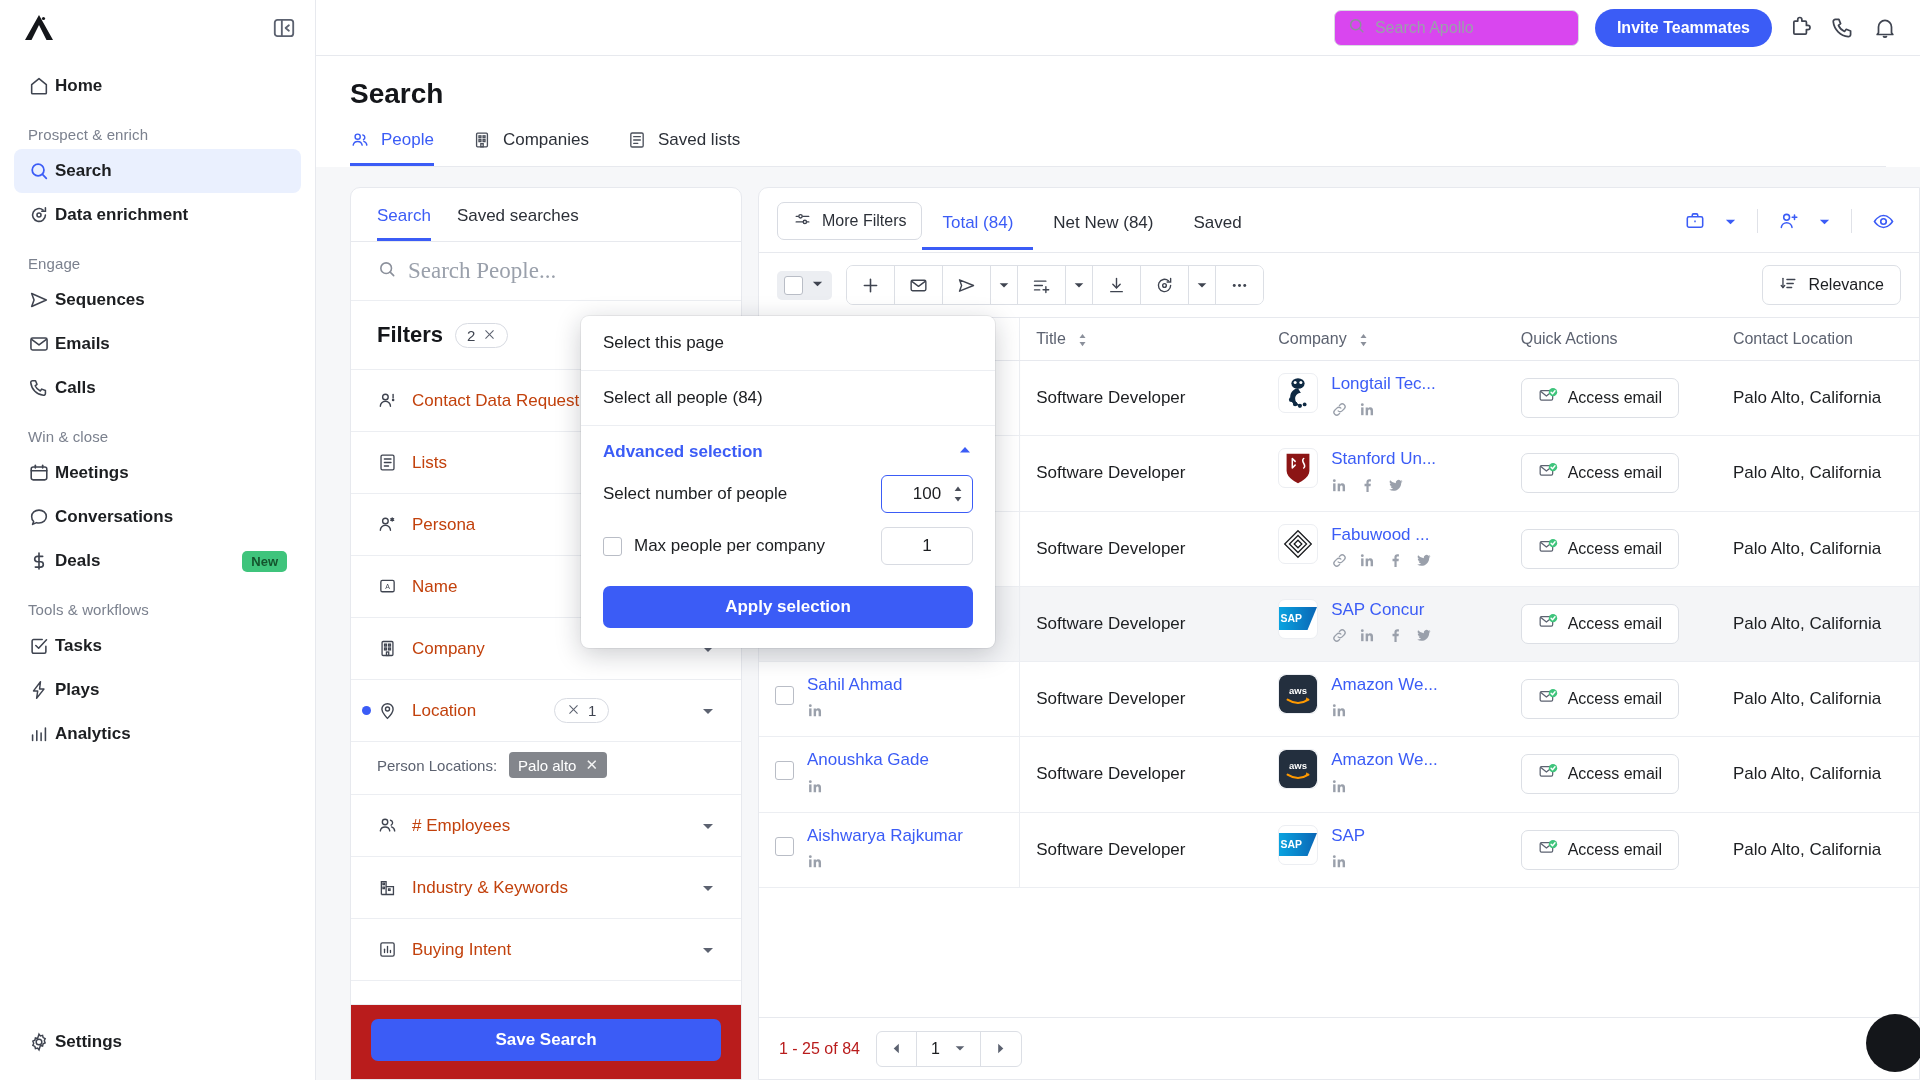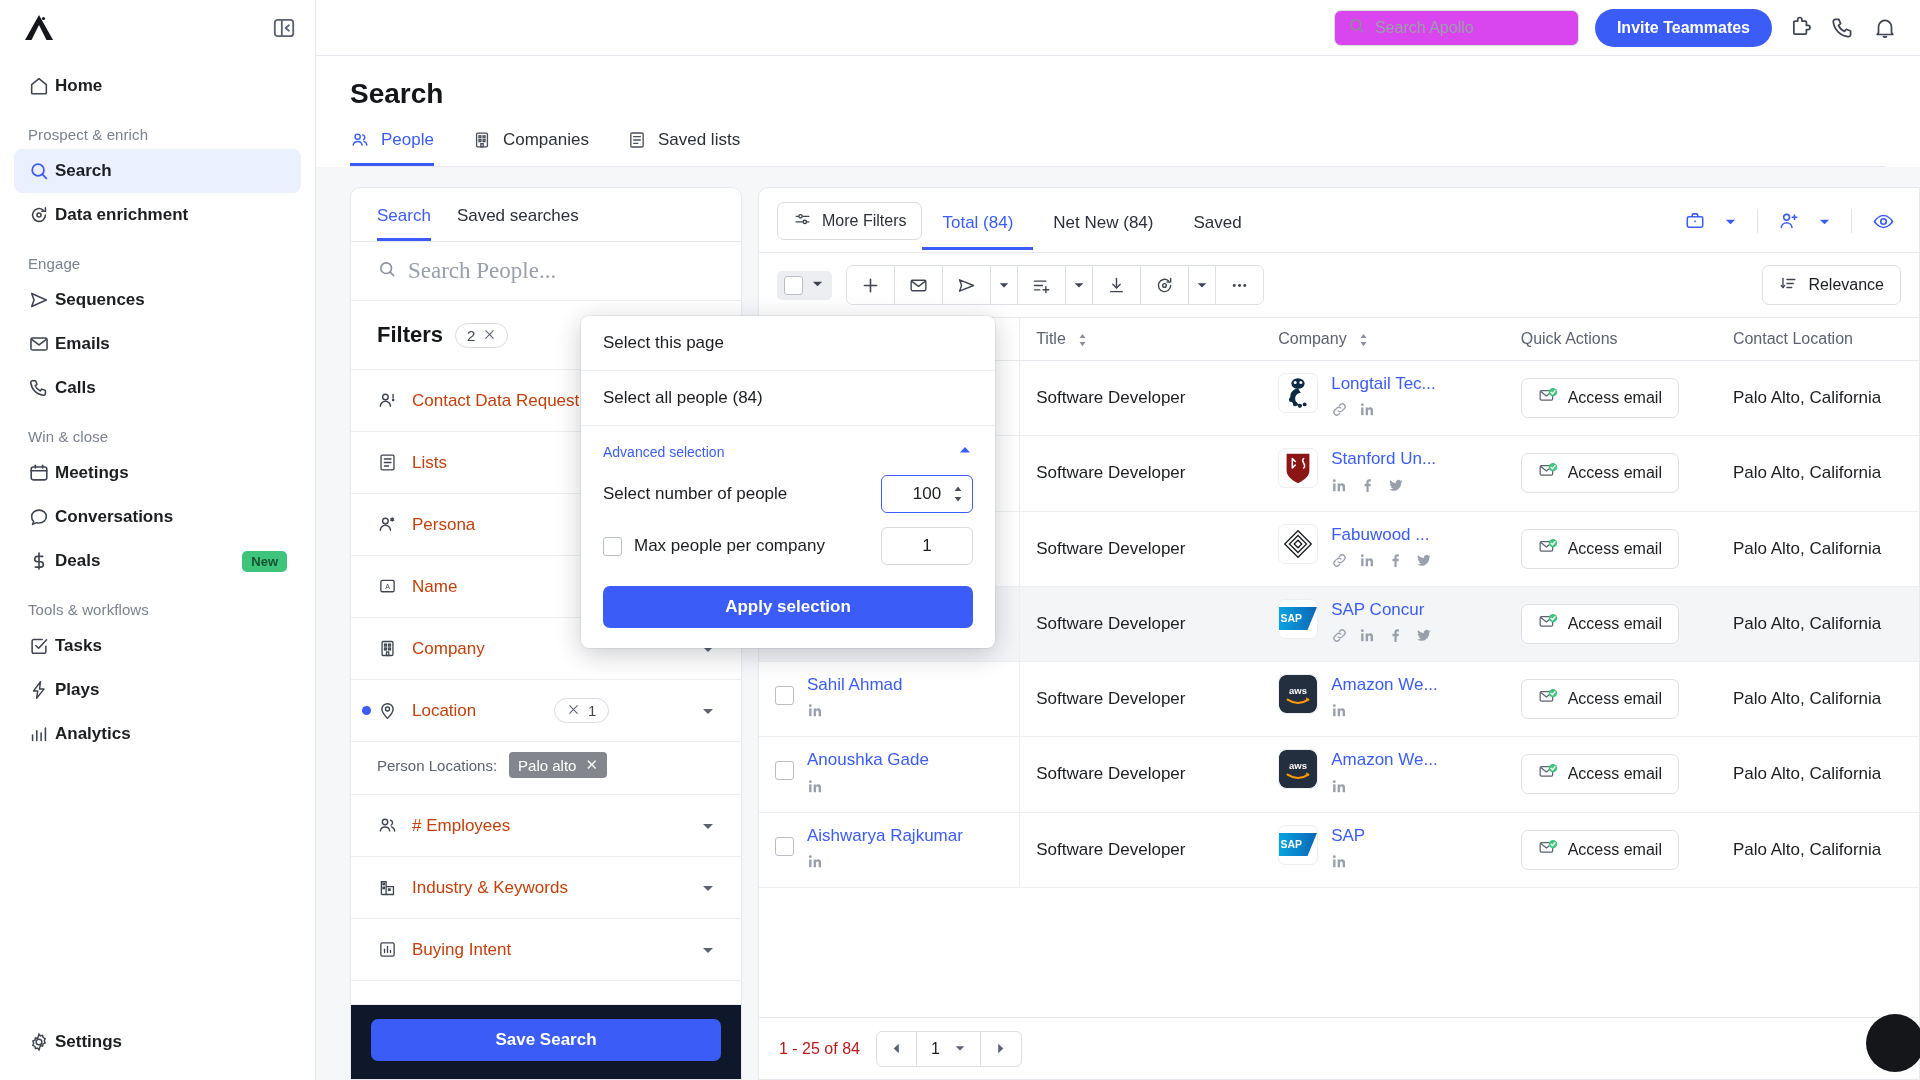--- a/index.html
+++ b/index.html
@@ -117,21 +117,21 @@
     margin-left: auto; margin-right: 14px;
   }
   .f-subrow { padding: 10px 26px 16px 26px; display: flex; align-items: center; gap: 12px; border-bottom: 1px solid #eceef2; }
   .f-subrow-label { font-size: 15px; color: #5c6270; }
   .tag-pill {
     background: #83868c; color: #fff; font-size: 15px; border-radius: 4px;
     padding: 4px 9px; display: inline-flex; align-items: center; gap: 9px;
   }
   .tag-x { cursor: pointer; opacity: .9; }
   .fp-save {
-    position: absolute; left: 0; right: 0; bottom: 0; background: #0f172a;
+    position: absolute; left: 0; right: 0; bottom: 0; background: #b91c1c;
     padding: 14px 20px 18px 20px; border-top: 1px solid #eceef2;
   }
   .save-btn {
     width: 100%; height: 42px; background: #3b5cf6; color: #fff; border: 0;
     border-radius: 7px; font-size: 17px; font-weight: 700; cursor: pointer; font-family: inherit;
   }
 
   
   .results {
     flex: 1; background: #fff; border: 1px solid #e7e9ee; border-radius: 10px 0 0 0;
@@ -226,21 +226,21 @@
 
   
   .popup {
     position: absolute; left: 581px; top: 316px; width: 414px;
     background: #fff; border-radius: 8px; z-index: 60;
     box-shadow: 0 6px 26px rgba(16,22,38,.22), 0 0 0 1px rgba(16,22,38,.06);
     overflow: hidden;
   }
   .pop-item { padding: 17px 22px; font-size: 17px; color: #1c1e21; cursor: pointer; border-bottom: 1px solid #eceef2; }
   .pop-adv { padding: 16px 22px 6px 22px; display: flex; align-items: center; }
-  .pop-adv-label { color: #3b5cf6; font-size: 14px; font-weight: 400; cursor: pointer; }
+  .pop-adv-label { color: #3b5cf6; font-size: 17px; font-weight: 700; cursor: pointer; }
   .pop-adv-caret { margin-left: auto; color: #3b5cf6; }
   .pop-field { display: flex; align-items: center; padding: 7px 22px; }
   .pop-field-label { font-size: 17px; color: #1c1e21; }
   .num-input {
     margin-left: auto; width: 92px; height: 38px; border: 1px solid #3b5cf6; border-radius: 6px;
     display: flex; align-items: center; justify-content: center; position: relative;
     font-size: 17px; color: #1c1e21; background: #fff;
   }
   .num-input.plain { border-color: #d8dbe2; }
   .spin { position: absolute; right: 8px; display: flex; flex-direction: column; gap: 2px; color: #4a4f5a; }

